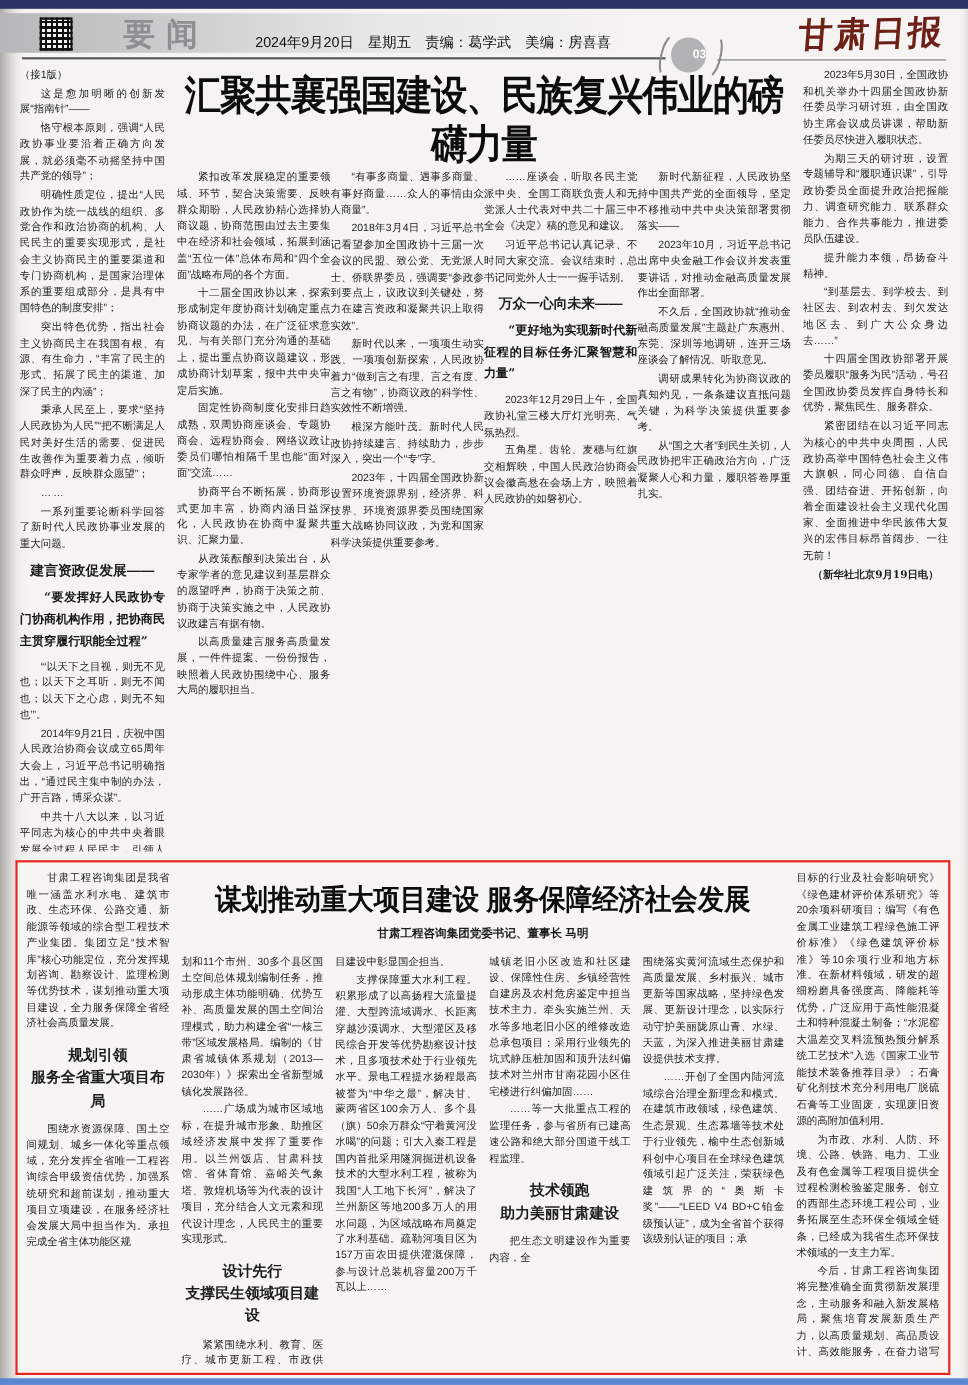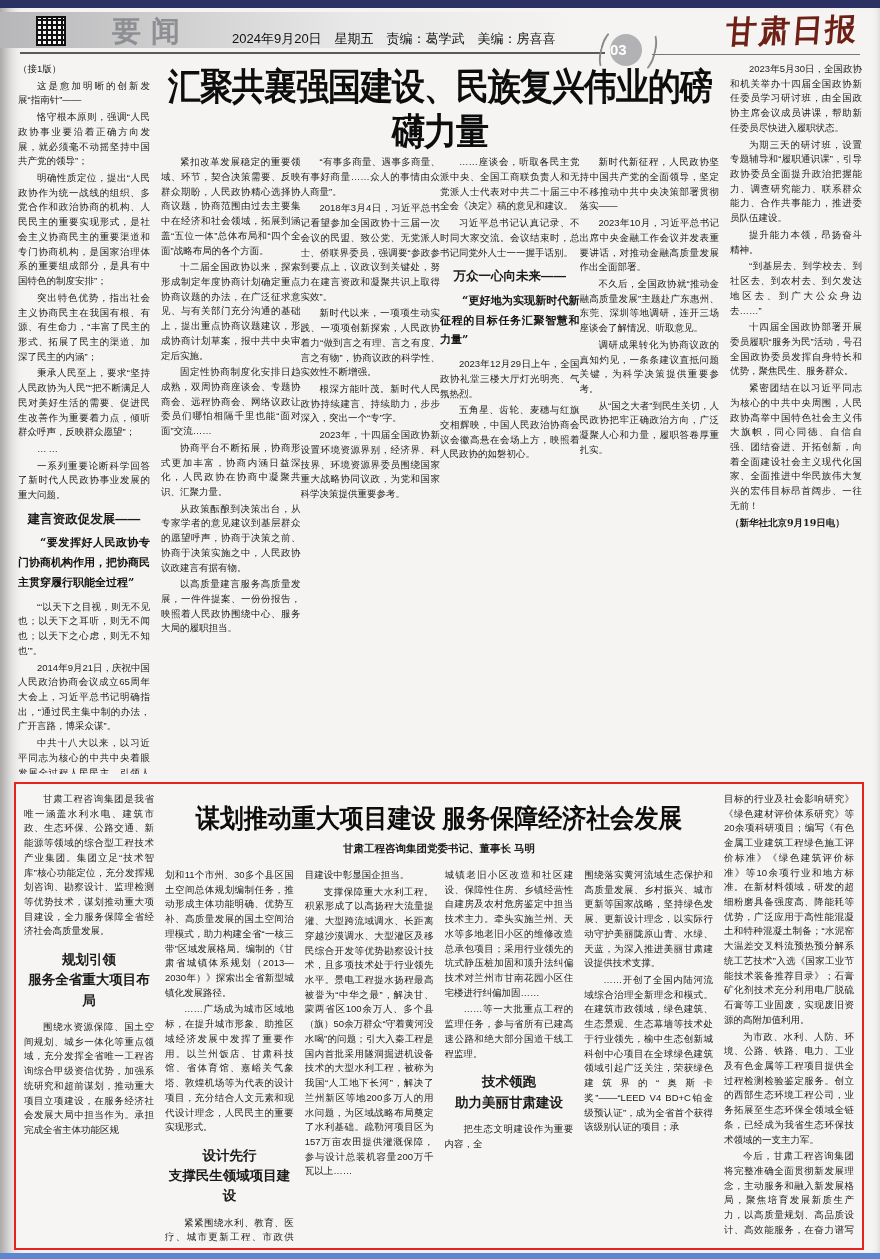--- a/index.html
+++ b/index.html
@@ -14,22 +14,22 @@
             background:linear-gradient(to right,#b7b7b9,#e8e8e8 55%,#f5f4f2 92%);}
   .qr{position:absolute;left:36px;top:8px;width:30px;height:30px;background:
       repeating-linear-gradient(0deg,#111 0 2px,transparent 2px 5px),
       repeating-linear-gradient(90deg,#111 0 2px,#f5f4f2 2px 5px);
       outline:2px solid #111;outline-offset:-2px;}
   .sect{position:absolute;left:112px;top:4px;font-size:29px;font-weight:900;
         color:#8e8f93;letter-spacing:10px;}
   .dateline{position:absolute;left:232px;top:22px;font-size:13px;font-weight:normal;color:#111;}
   .rule-left{position:absolute;left:20px;top:44px;width:585px;height:0;border-bottom:2px solid #5a5a5c;}
   .pagenum{position:absolute;left:610px;top:26px;width:32px;height:32px;border-radius:50%;
-           background:#b2b2b4;color:#fff;font-weight:bold;font-size:15px;line-height:32px;
-           text-align:left;box-shadow:0 0 0 2px #f5f4f2;}
+           background:#b2b2b4;color:#fff;font-weight:bold;font-size:11px;line-height:32px;
+           text-align:right;box-shadow:0 0 0 2px #f5f4f2;}
   .paren-l,.paren-r{position:absolute;top:22px;width:14px;height:38px;border:2px solid #8a8a8c;
            border-radius:50%;border-top-color:transparent;border-bottom-color:transparent;}
   .paren-l{left:600px;border-right-color:transparent;transform:rotate(14deg);}
   .paren-r{left:638px;border-left-color:transparent;transform:rotate(14deg);}
   .rule-right{position:absolute;left:652px;top:46px;width:208px;border-bottom:1px solid #77777a;}
   .masthead{position:absolute;right:22px;top:2px;font-family:"DejaVu Serif",serif;
             font-size:31px;font-weight:bold;color:#6e2017;transform:skewX(-6deg) rotate(-1.5deg);
             letter-spacing:2px;}
   
   .main-area{position:absolute;left:18px;top:62px;width:844px;height:712px;display:flex;gap:11px;}
@@ -40,21 +40,21 @@
            color:#0d0d0d;letter-spacing:-1px;transform:scaleY(1.12);transform-origin:top;}
   .cols4{display:flex;height:650px;}
   .cols4 .col{flex:1;}
   
   .para{margin:0 0 2px;font-size:9.5px;line-height:1.55;text-align:justify;text-indent:2em;}
   .cont{text-indent:0;}
   .dots{text-indent:2em;letter-spacing:2px;}
   .qtitle{text-indent:0;text-align:center;font-weight:900;font-size:12.5px;margin:8px 0 5px;line-height:1.4;}
   .quote{font-family:"DejaVu Serif",serif;font-weight:bold;font-size:11px;line-height:1.8;
          margin:0 0 7px;text-indent:2em;color:#141414;}
-  .end{text-align:left;text-indent:0;font-family:"DejaVu Serif",serif;font-weight:bold;}
+  .end{text-align:center;text-indent:0;font-family:"DejaVu Serif",serif;font-weight:bold;}
   .col-sub{text-align:center;font-weight:900;font-size:13.5px;line-height:1.5;margin:11px 0 9px;text-indent:0;}
   
   .bottom-box{position:absolute;left:14px;top:782px;width:850px;height:468px;
               border:2.5px solid #e8231d;background:#f6f5f3;box-sizing:border-box;
               padding:8px 8px 6px;display:flex;gap:11px;justify-content:space-between;}
   .b-side{width:130px;flex:0 0 130px;height:446px;}
   .b-center{flex:1;display:flex;flex-direction:column;}
   .b-hl{font-size:24px;font-weight:900;text-align:center;letter-spacing:0;margin:10px 0 8px;
         color:#0d0d0d;transform:scaleY(1.08);}
   .b-byline{font-size:10.5px;font-weight:bold;text-align:center;margin:0 0 12px;}

